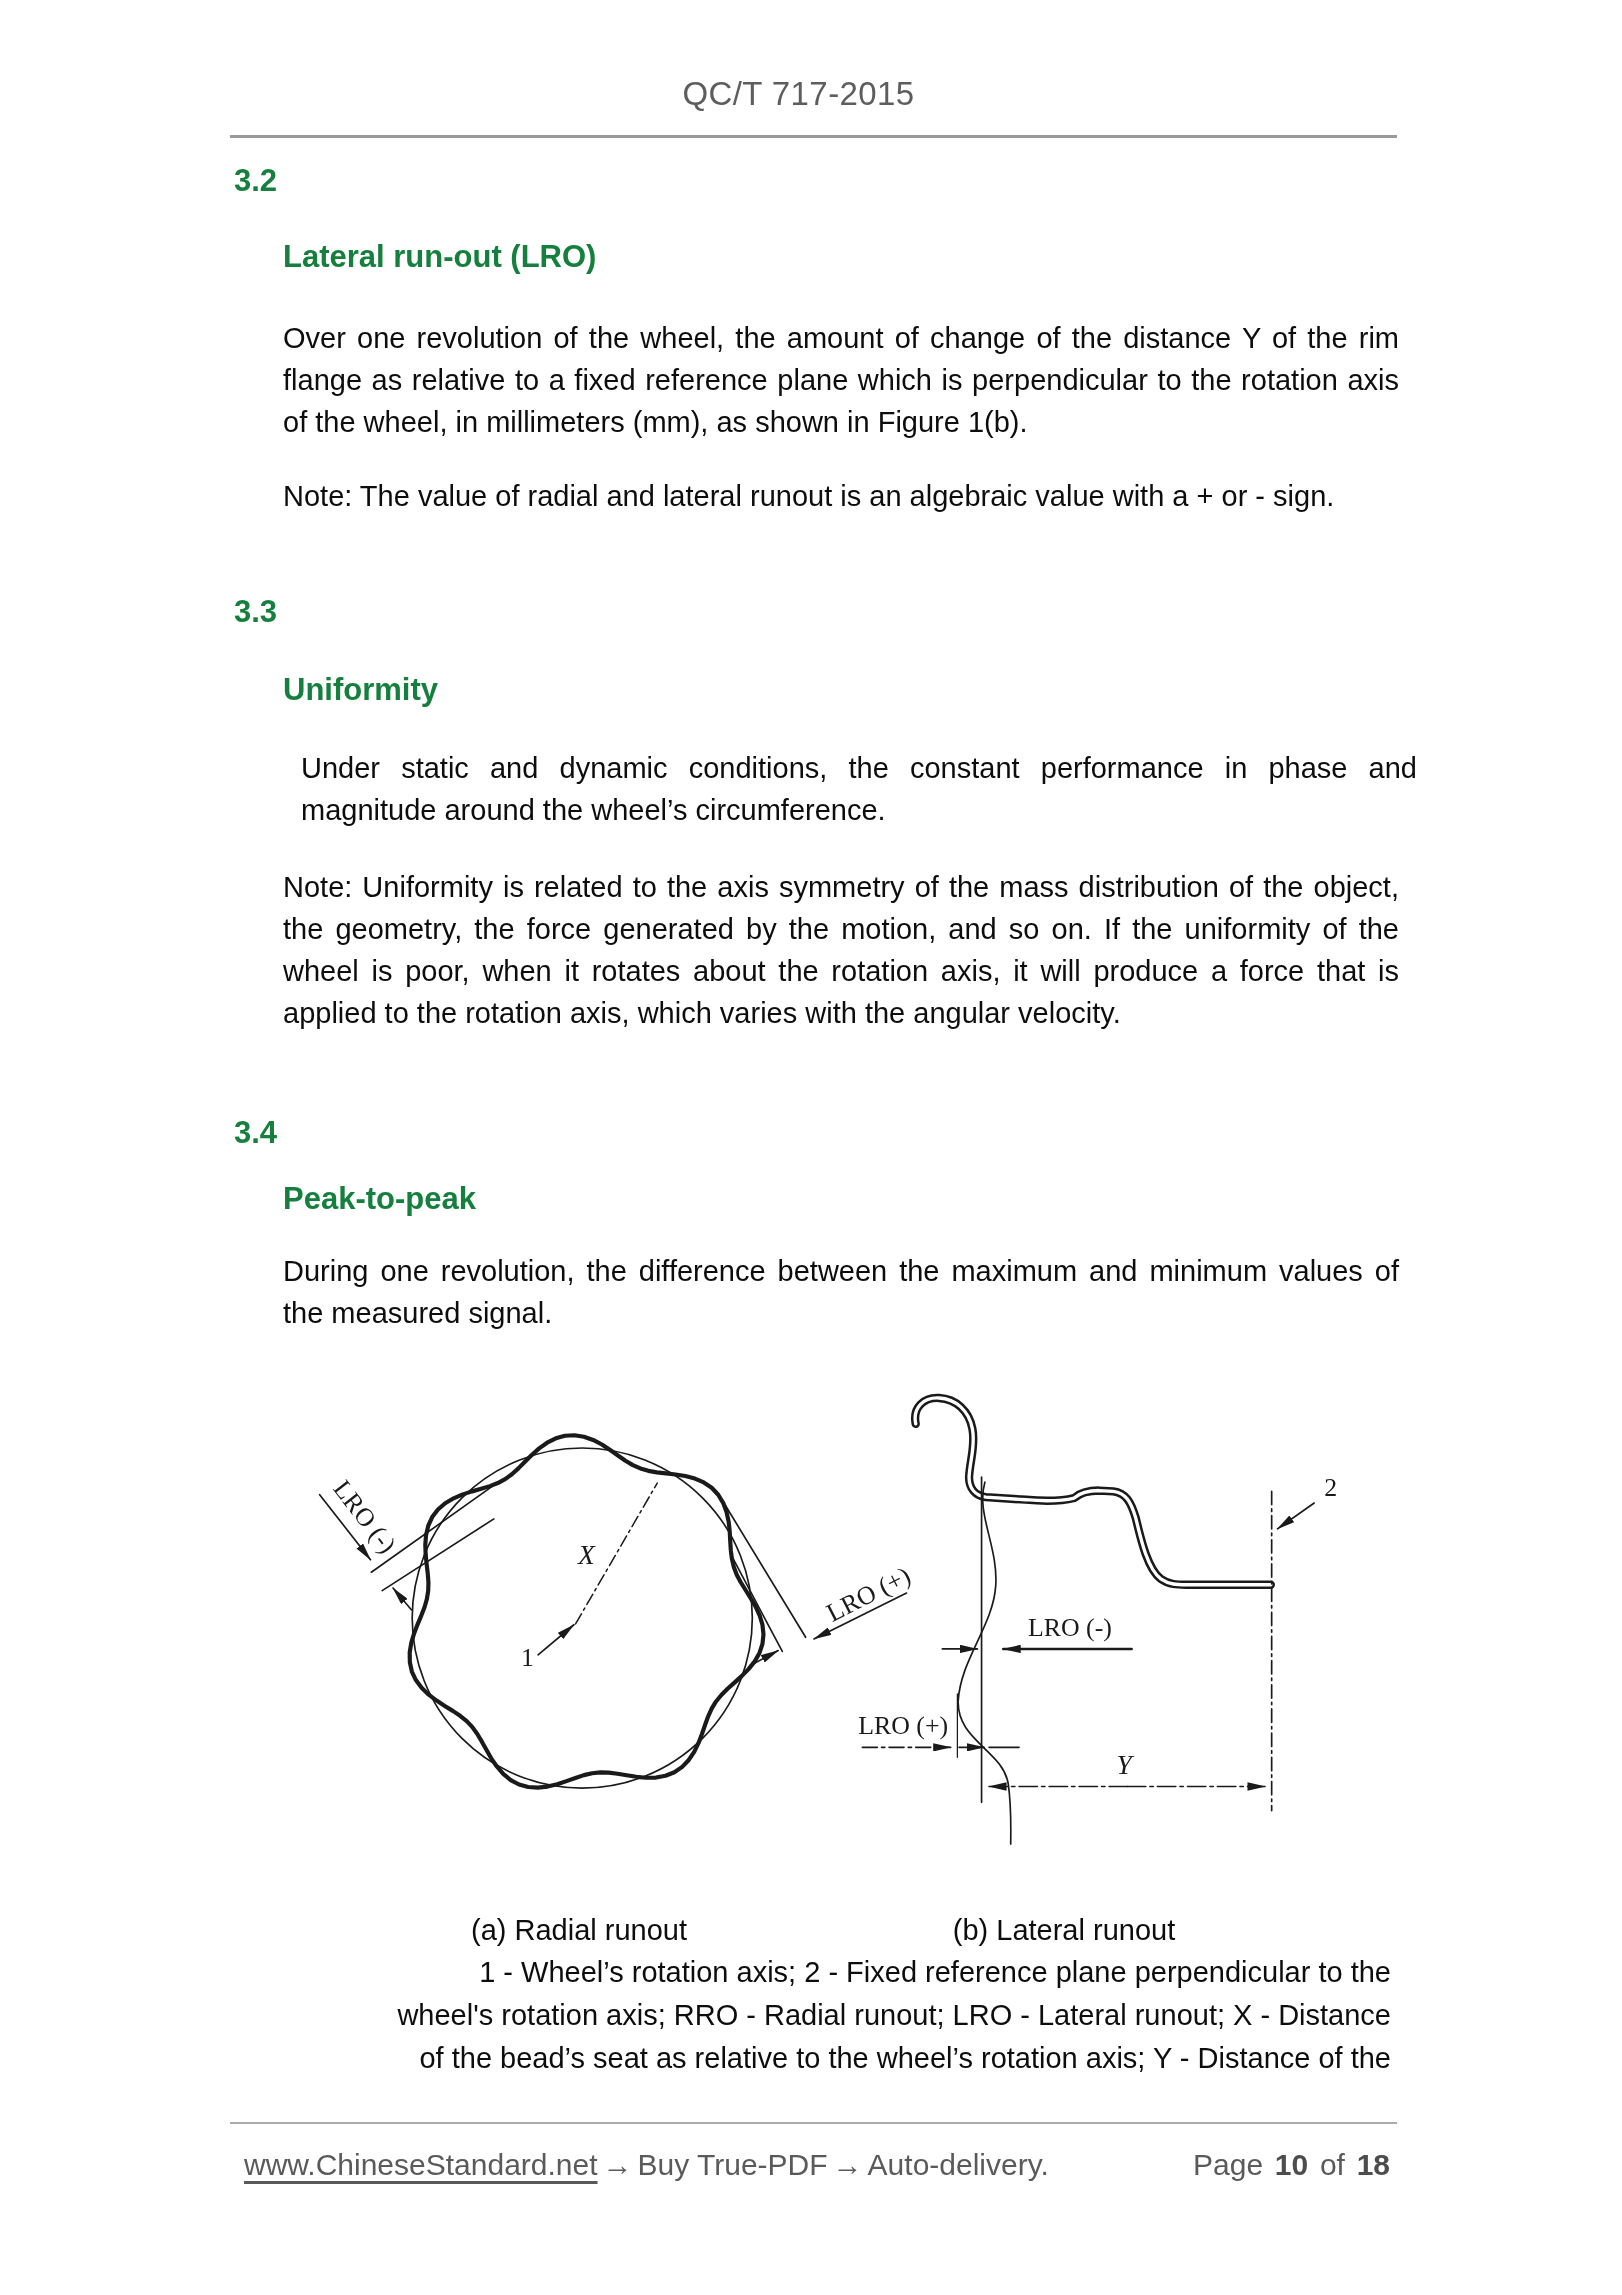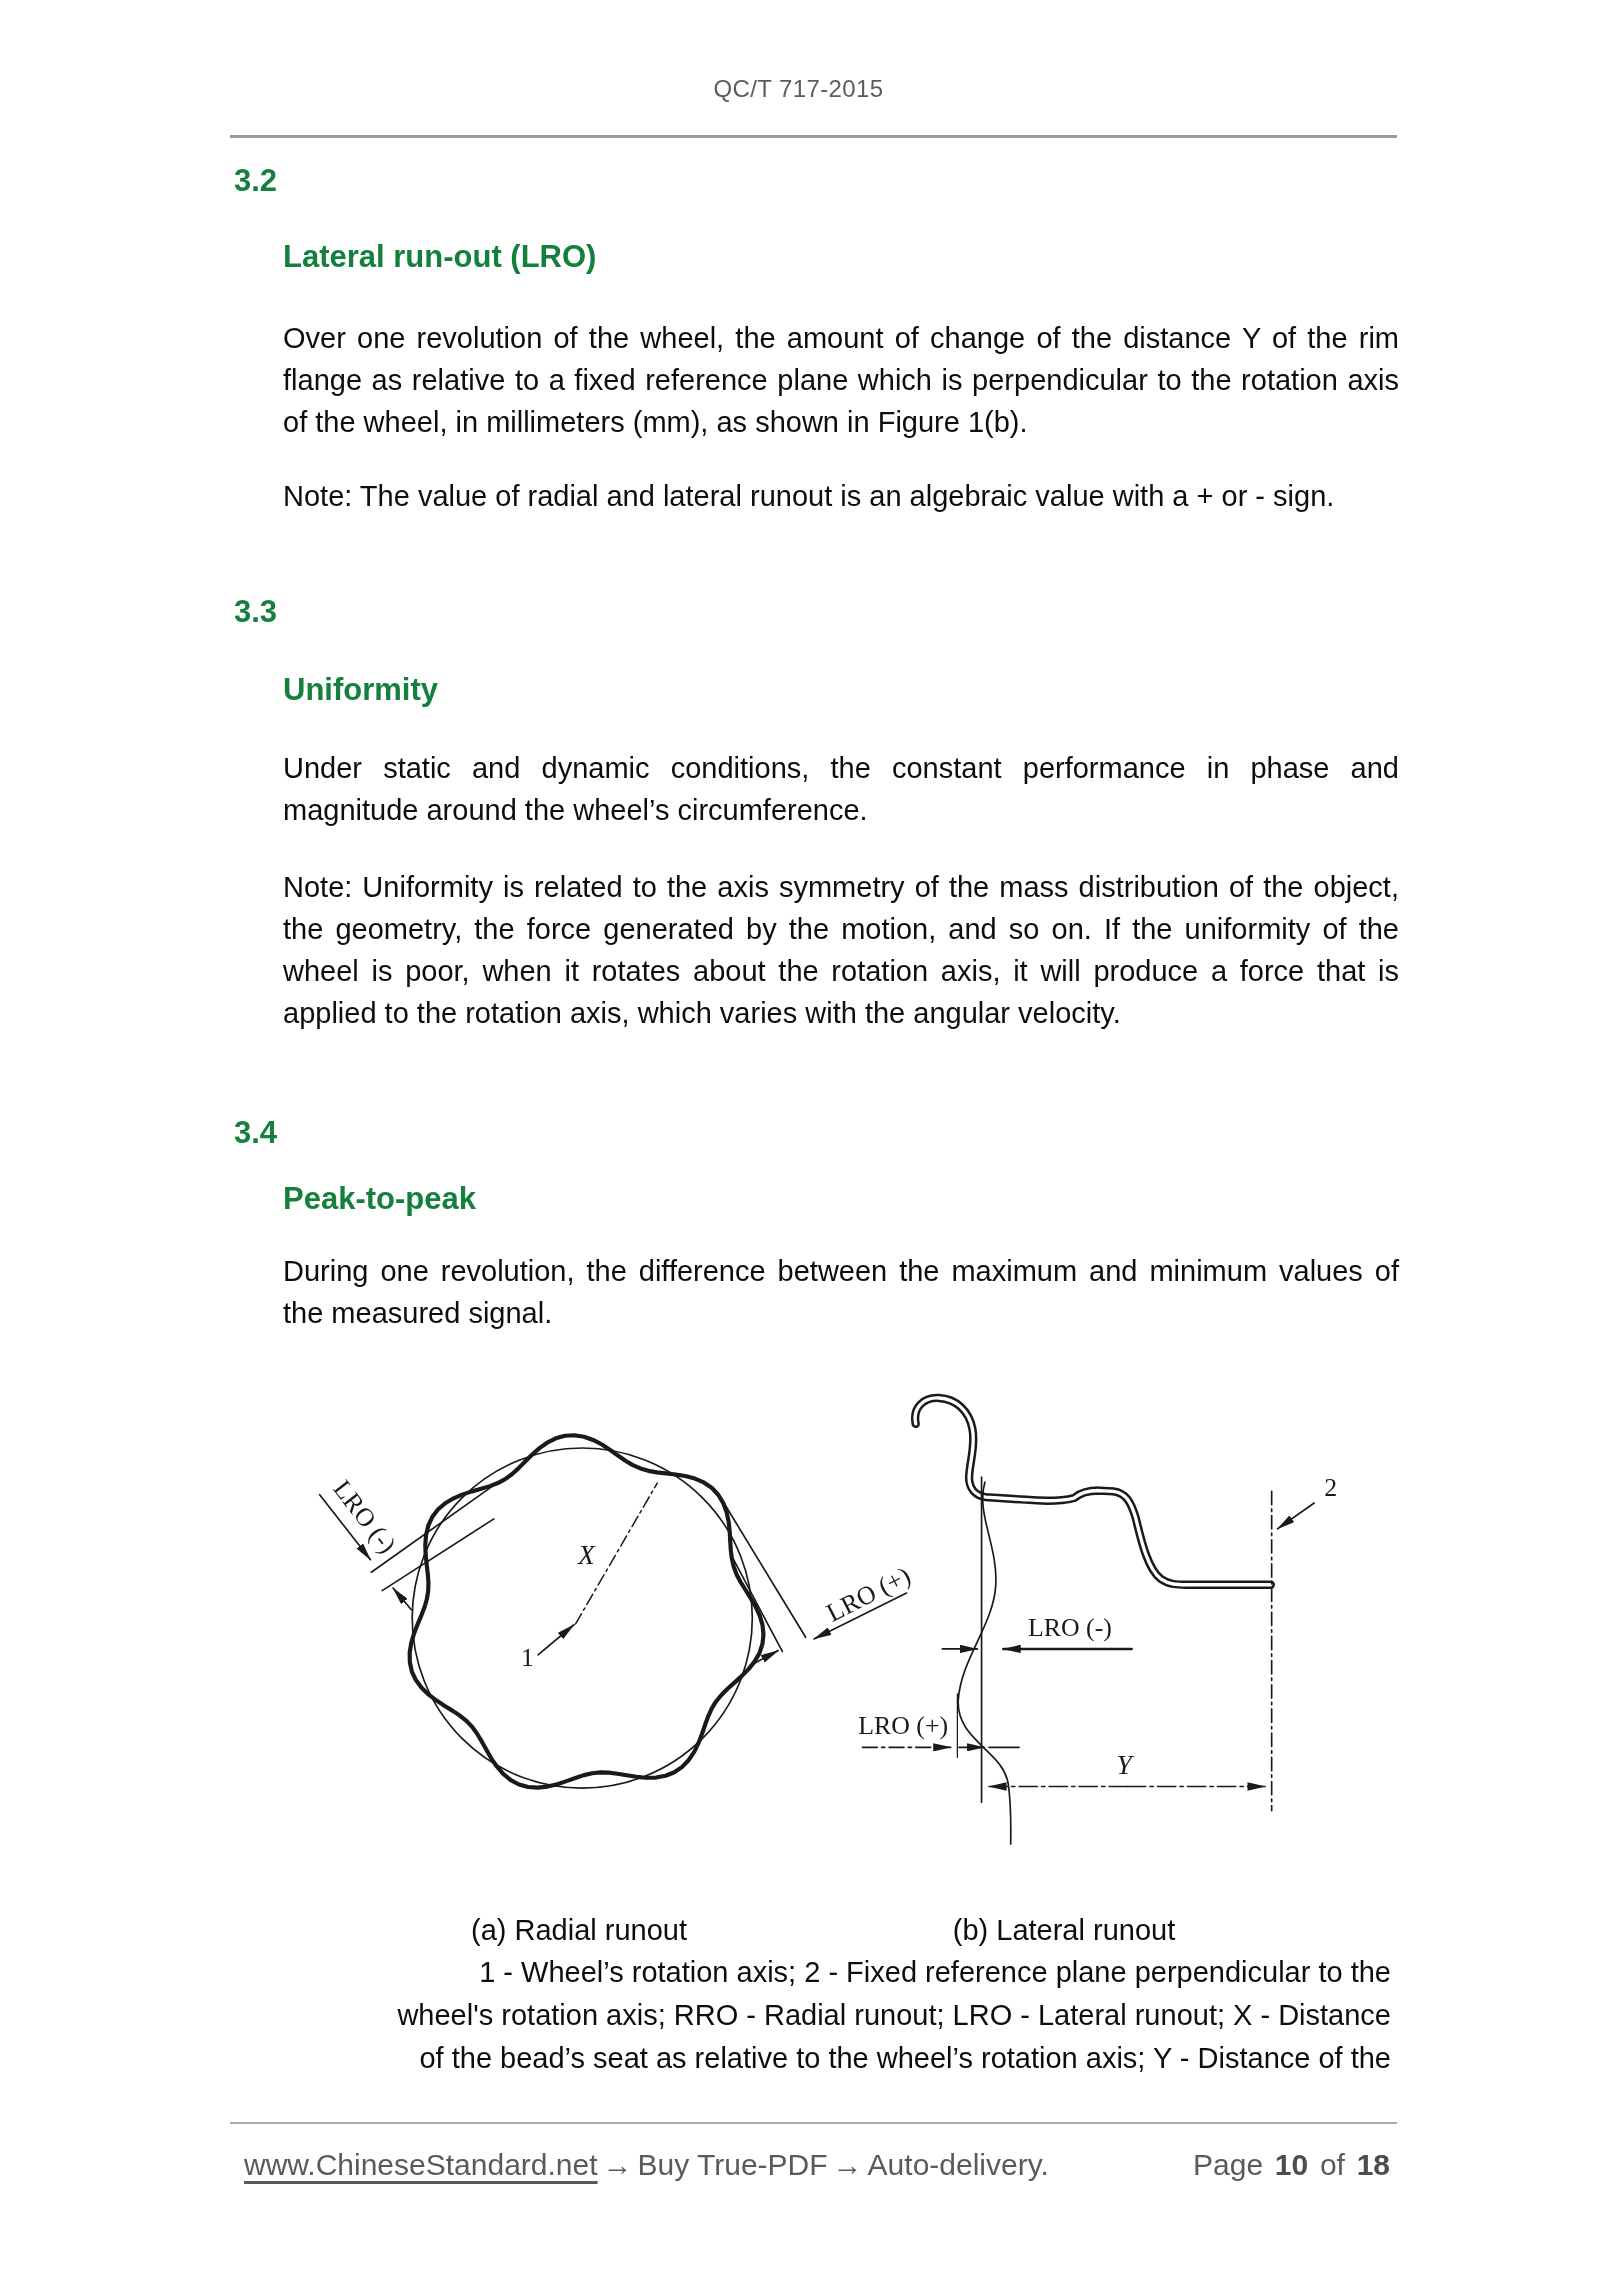--- a/index.html
+++ b/index.html
@@ -9,21 +9,21 @@
     height:2295px;
     background:#ffffff;
     font-family:"Liberation Sans", sans-serif;
     color:#111111;
     overflow:hidden;
   }
   .abs{position:absolute;}
   .doc-title{
     top:75px;left:0;width:1597px;
     text-align:center;
-    font-size:24px;
+    font-size:33px;
     color:#5d5d5d;
     letter-spacing:0.4px;
   }
   .rule{height:2.5px;background:#9a9a9a;}
   .rule-top{top:135px;left:230px;width:1167px;}
   .rule-bottom{top:2122px;left:230px;width:1167px;background:#ababab;height:1.7px;}
   .sec-num{
     left:234px;
     font-size:31px;
     font-weight:bold;
@@ -84,21 +84,21 @@
   <div class="abs doc-title">QC/T 717-2015</div>
   <div class="abs rule rule-top"></div>
 
   <div class="abs sec-num" style="top:163px;">3.2</div>
   <div class="abs sec-head" style="top:239px;">Lateral run-out (LRO)</div>
   <div class="abs para" style="top:317px;">Over one revolution of the wheel, the amount of change of the distance Y of the rim flange as relative to a fixed reference plane which is perpendicular to the rotation axis of the wheel, in millimeters (mm), as shown in Figure 1(b).</div>
   <div class="abs para" style="top:475px;">Note: The value of radial and lateral runout is an algebraic value with a + or - sign.</div>
 
   <div class="abs sec-num" style="top:594px;">3.3</div>
   <div class="abs sec-head" style="top:672px;">Uniformity</div>
-  <div class="abs para" style="top:747px;">Under static and dynamic conditions, the constant performance in phase and magnitude around the wheel’s circumference.</div>
+  <div class="abs para" style="top:747px;margin-left:18px;">Under static and dynamic conditions, the constant performance in phase and magnitude around the wheel’s circumference.</div>
   <div class="abs para" style="top:866px;">Note: Uniformity is related to the axis symmetry of the mass distribution of the object, the geometry, the force generated by the motion, and so on. If the uniformity of the wheel is poor, when it rotates about the rotation axis, it will produce a force that is applied to the rotation axis, which varies with the angular velocity.</div>
 
   <div class="abs sec-num" style="top:1115px;">3.4</div>
   <div class="abs sec-head" style="top:1181px;">Peak-to-peak</div>
   <div class="abs para" style="top:1250px;">During one revolution, the difference between the maximum and minimum values of the measured signal.</div>
 
   <svg class="figure" width="1623" height="2295" viewBox="0 0 1946 2753">
     <defs>
       <marker id="arw" markerUnits="userSpaceOnUse" viewBox="0 0 22 10" refX="21" refY="5" markerWidth="22" markerHeight="10" orient="auto-start-reverse">
         <path d="M0,0 L22,5 L0,10 Z" fill="#1a1a1a"></path>

